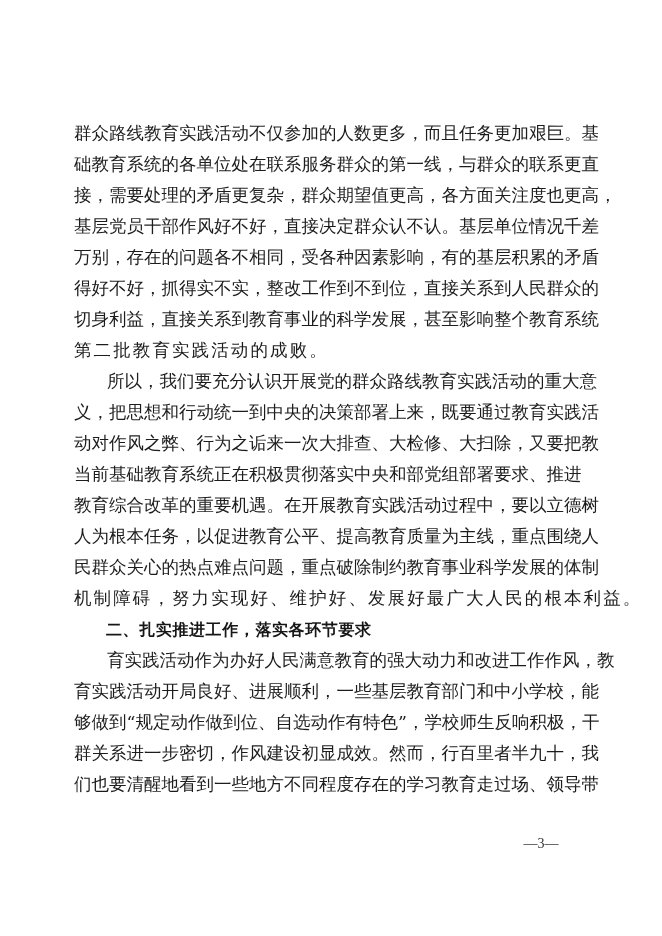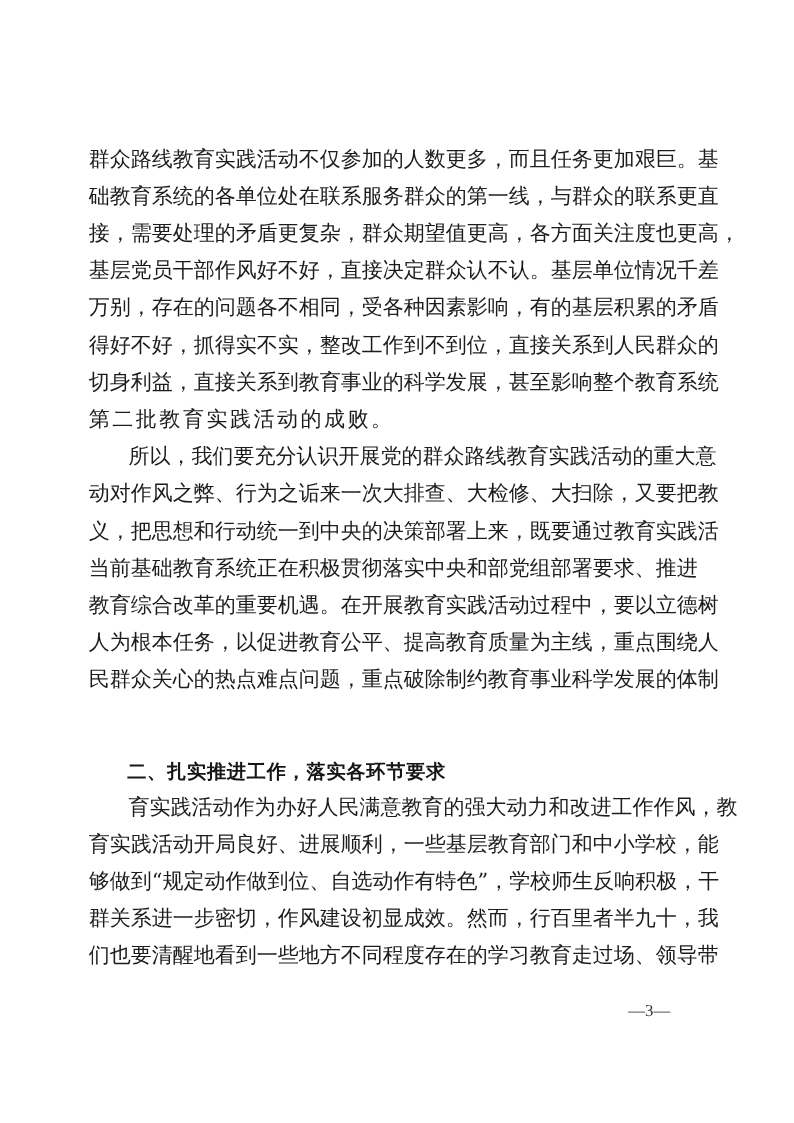--- a/index.html
+++ b/index.html
@@ -49,21 +49,20 @@
   }
   .line.heading {
     font-family: "DejaVu Sans", "Liberation Sans", sans-serif;
     font-weight: bold;
     font-size: 16px;
     padding-left: 32px;
     text-align: left;
     text-align-last: left;
     letter-spacing: 0.6px;
     color: #161616;
-    margin-top: 44px;
   }
   .page-number {
     position: absolute;
     left: 520px;
     top: 834px;
     width: 42px;
     height: 20px;
     line-height: 20px;
     font-size: 14px;
     text-align: center;
@@ -78,26 +77,27 @@
   <div class="body-text">
     <div class="line">群众路线教育实践活动不仅参加的人数更多，而且任务更加艰巨。基</div>
     <div class="line">础教育系统的各单位处在联系服务群众的第一线，与群众的联系更直</div>
     <div class="line">接，需要处理的矛盾更复杂，群众期望值更高，各方面关注度也更高，</div>
     <div class="line">基层党员干部作风好不好，直接决定群众认不认。基层单位情况千差</div>
     <div class="line">万别，存在的问题各不相同，受各种因素影响，有的基层积累的矛盾</div>
     <div class="line">得好不好，抓得实不实，整改工作到不到位，直接关系到人民群众的</div>
     <div class="line">切身利益，直接关系到教育事业的科学发展，甚至影响整个教育系统</div>
     <div class="line last">第二批教育实践活动的成败。</div>
     <div class="line indent">所以，我们要充分认识开展党的群众路线教育实践活动的重大意</div>
+    <div class="line">义，把思想和行动统一到中央的决策部署上来，既要通过教育实践活</div>
     <div class="line">动对作风之弊、行为之诟来一次大排查、大检修、大扫除，又要把教</div>
-    <div class="line">义，把思想和行动统一到中央的决策部署上来，既要通过教育实践活</div>
     <div class="line">当前基础教育系统正在积极贯彻落实中央和部党组部署要求、推进</div>
     <div class="line">教育综合改革的重要机遇。在开展教育实践活动过程中，要以立德树</div>
     <div class="line">人为根本任务，以促进教育公平、提高教育质量为主线，重点围绕人</div>
     <div class="line">民群众关心的热点难点问题，重点破除制约教育事业科学发展的体制</div>
+    <div class="line last">机制障碍，努力实现好、维护好、发展好最广大人民的根本利益。</div>
     <div class="line heading">二、扎实推进工作，落实各环节要求</div>
     <div class="line indent">育实践活动作为办好人民满意教育的强大动力和改进工作作风，教</div>
     <div class="line">育实践活动开局良好、进展顺利，一些基层教育部门和中小学校，能</div>
     <div class="line">够做到“规定动作做到位、自选动作有特色”，学校师生反响积极，干</div>
     <div class="line">群关系进一步密切，作风建设初显成效。然而，行百里者半九十，我</div>
     <div class="line">们也要清醒地看到一些地方不同程度存在的学习教育走过场、领导带</div>
   </div>
 
   <div class="page-number">—3—</div>
 </div>

